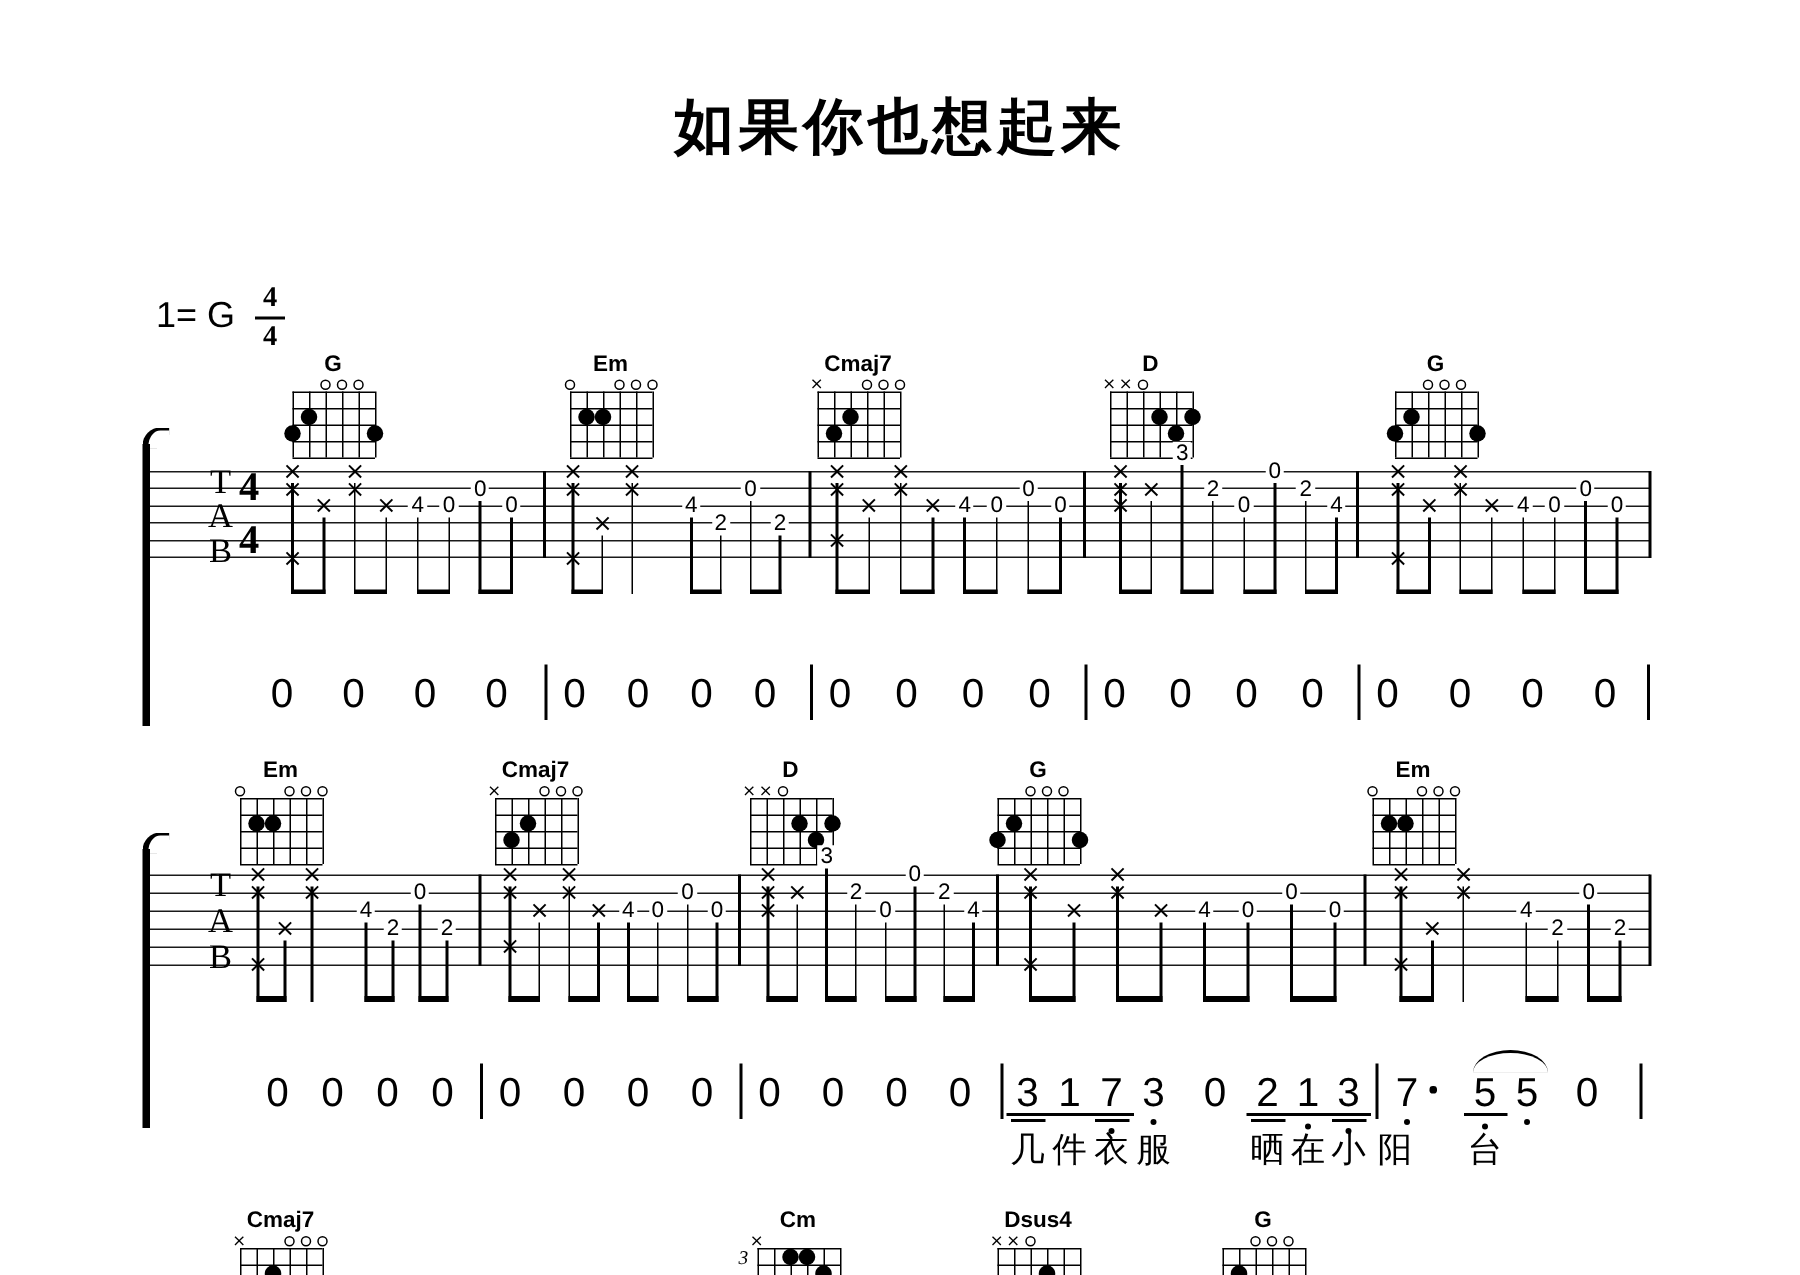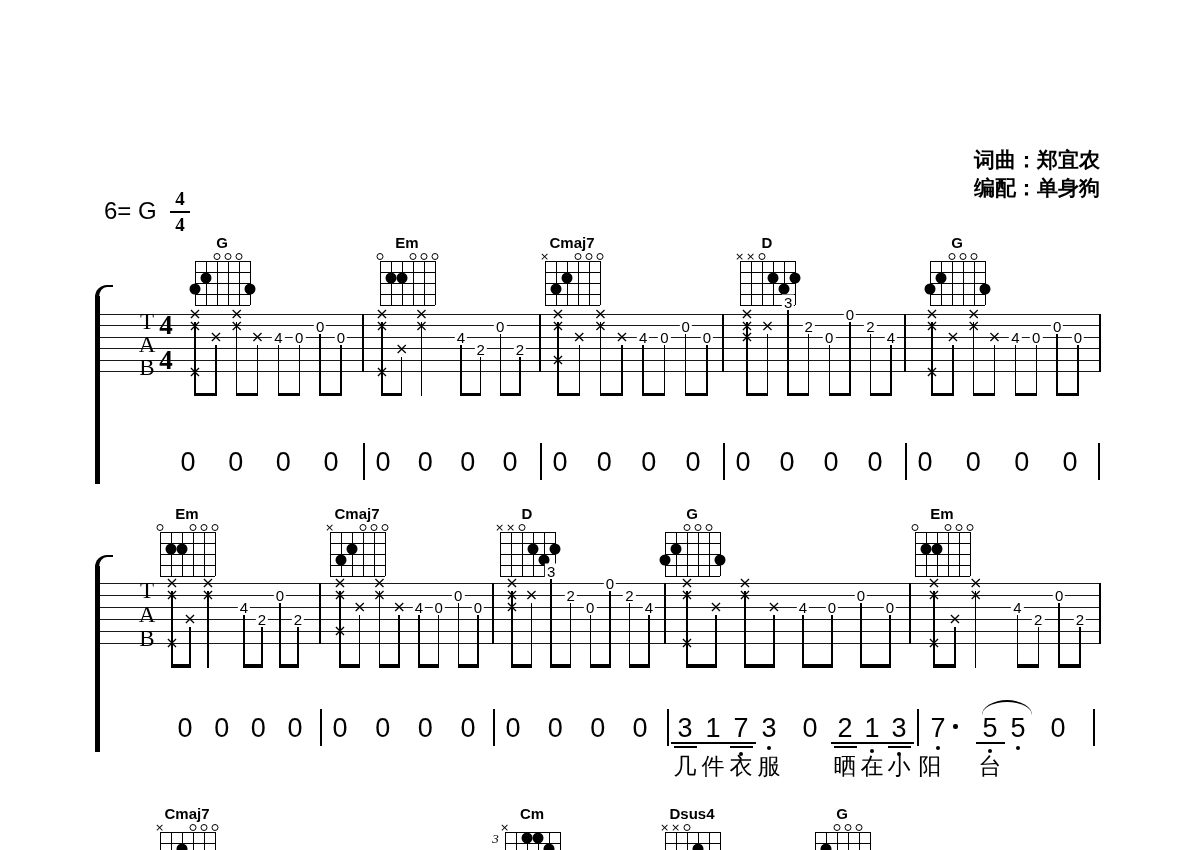--- a/index.html
+++ b/index.html
@@ -14,25 +14,22 @@
   #keyline{left:104px;top:197px;font-size:24px;}
   #tsfrac{left:170px;top:188px;width:20px;text-align:center;
           font-family:"Liberation Serif",serif;font-weight:bold;font-size:19px;}
   #tsfrac .tsn{border-bottom:2px solid #000;padding:0 2px 1px 2px;}
   #tsfrac .tsd{padding-top:1px;}
 </style>
 </head>
 <body>
 
 <div id="score" class="a" style="left:0;top:0;width:1200px;height:850px;">
-  <div id="credits" class="a">
-    <div>词曲：郑宜农</div>
-    <div>编配：单身狗</div>
-  </div>
-  <div id="keyline" class="a">6= G</div>
+  <div id="title" class="a">如果你也想起来</div>
+  <div id="keyline" class="a">1= G</div>
   <div id="tsfrac" class="a">
     <div class="tsn">4</div>
     <div class="tsd">4</div>
   </div>
 <div class="a cx" style="left: 222px; top: 234px; font-size: 15px; font-weight: bold;">G</div>
     <div class="a" style="left: 216.5px; top: 253px; width: 7px; height: 7px; border: 1.3px solid rgb(0, 0, 0); border-radius: 50%; transform: translateX(-50%); box-sizing: border-box;"></div>
     <div class="a" style="left: 227.5px; top: 253px; width: 7px; height: 7px; border: 1.3px solid rgb(0, 0, 0); border-radius: 50%; transform: translateX(-50%); box-sizing: border-box;"></div>
     <div class="a" style="left: 238.5px; top: 253px; width: 7px; height: 7px; border: 1.3px solid rgb(0, 0, 0); border-radius: 50%; transform: translateX(-50%); box-sizing: border-box;"></div>
     <div class="a" style="left: 194.5px; top: 261px; width: 55px; height: 1px; background: rgb(0, 0, 0);"></div>
     <div class="a" style="left: 194.5px; top: 272px; width: 55px; height: 1px; background: rgb(0, 0, 0);"></div>

